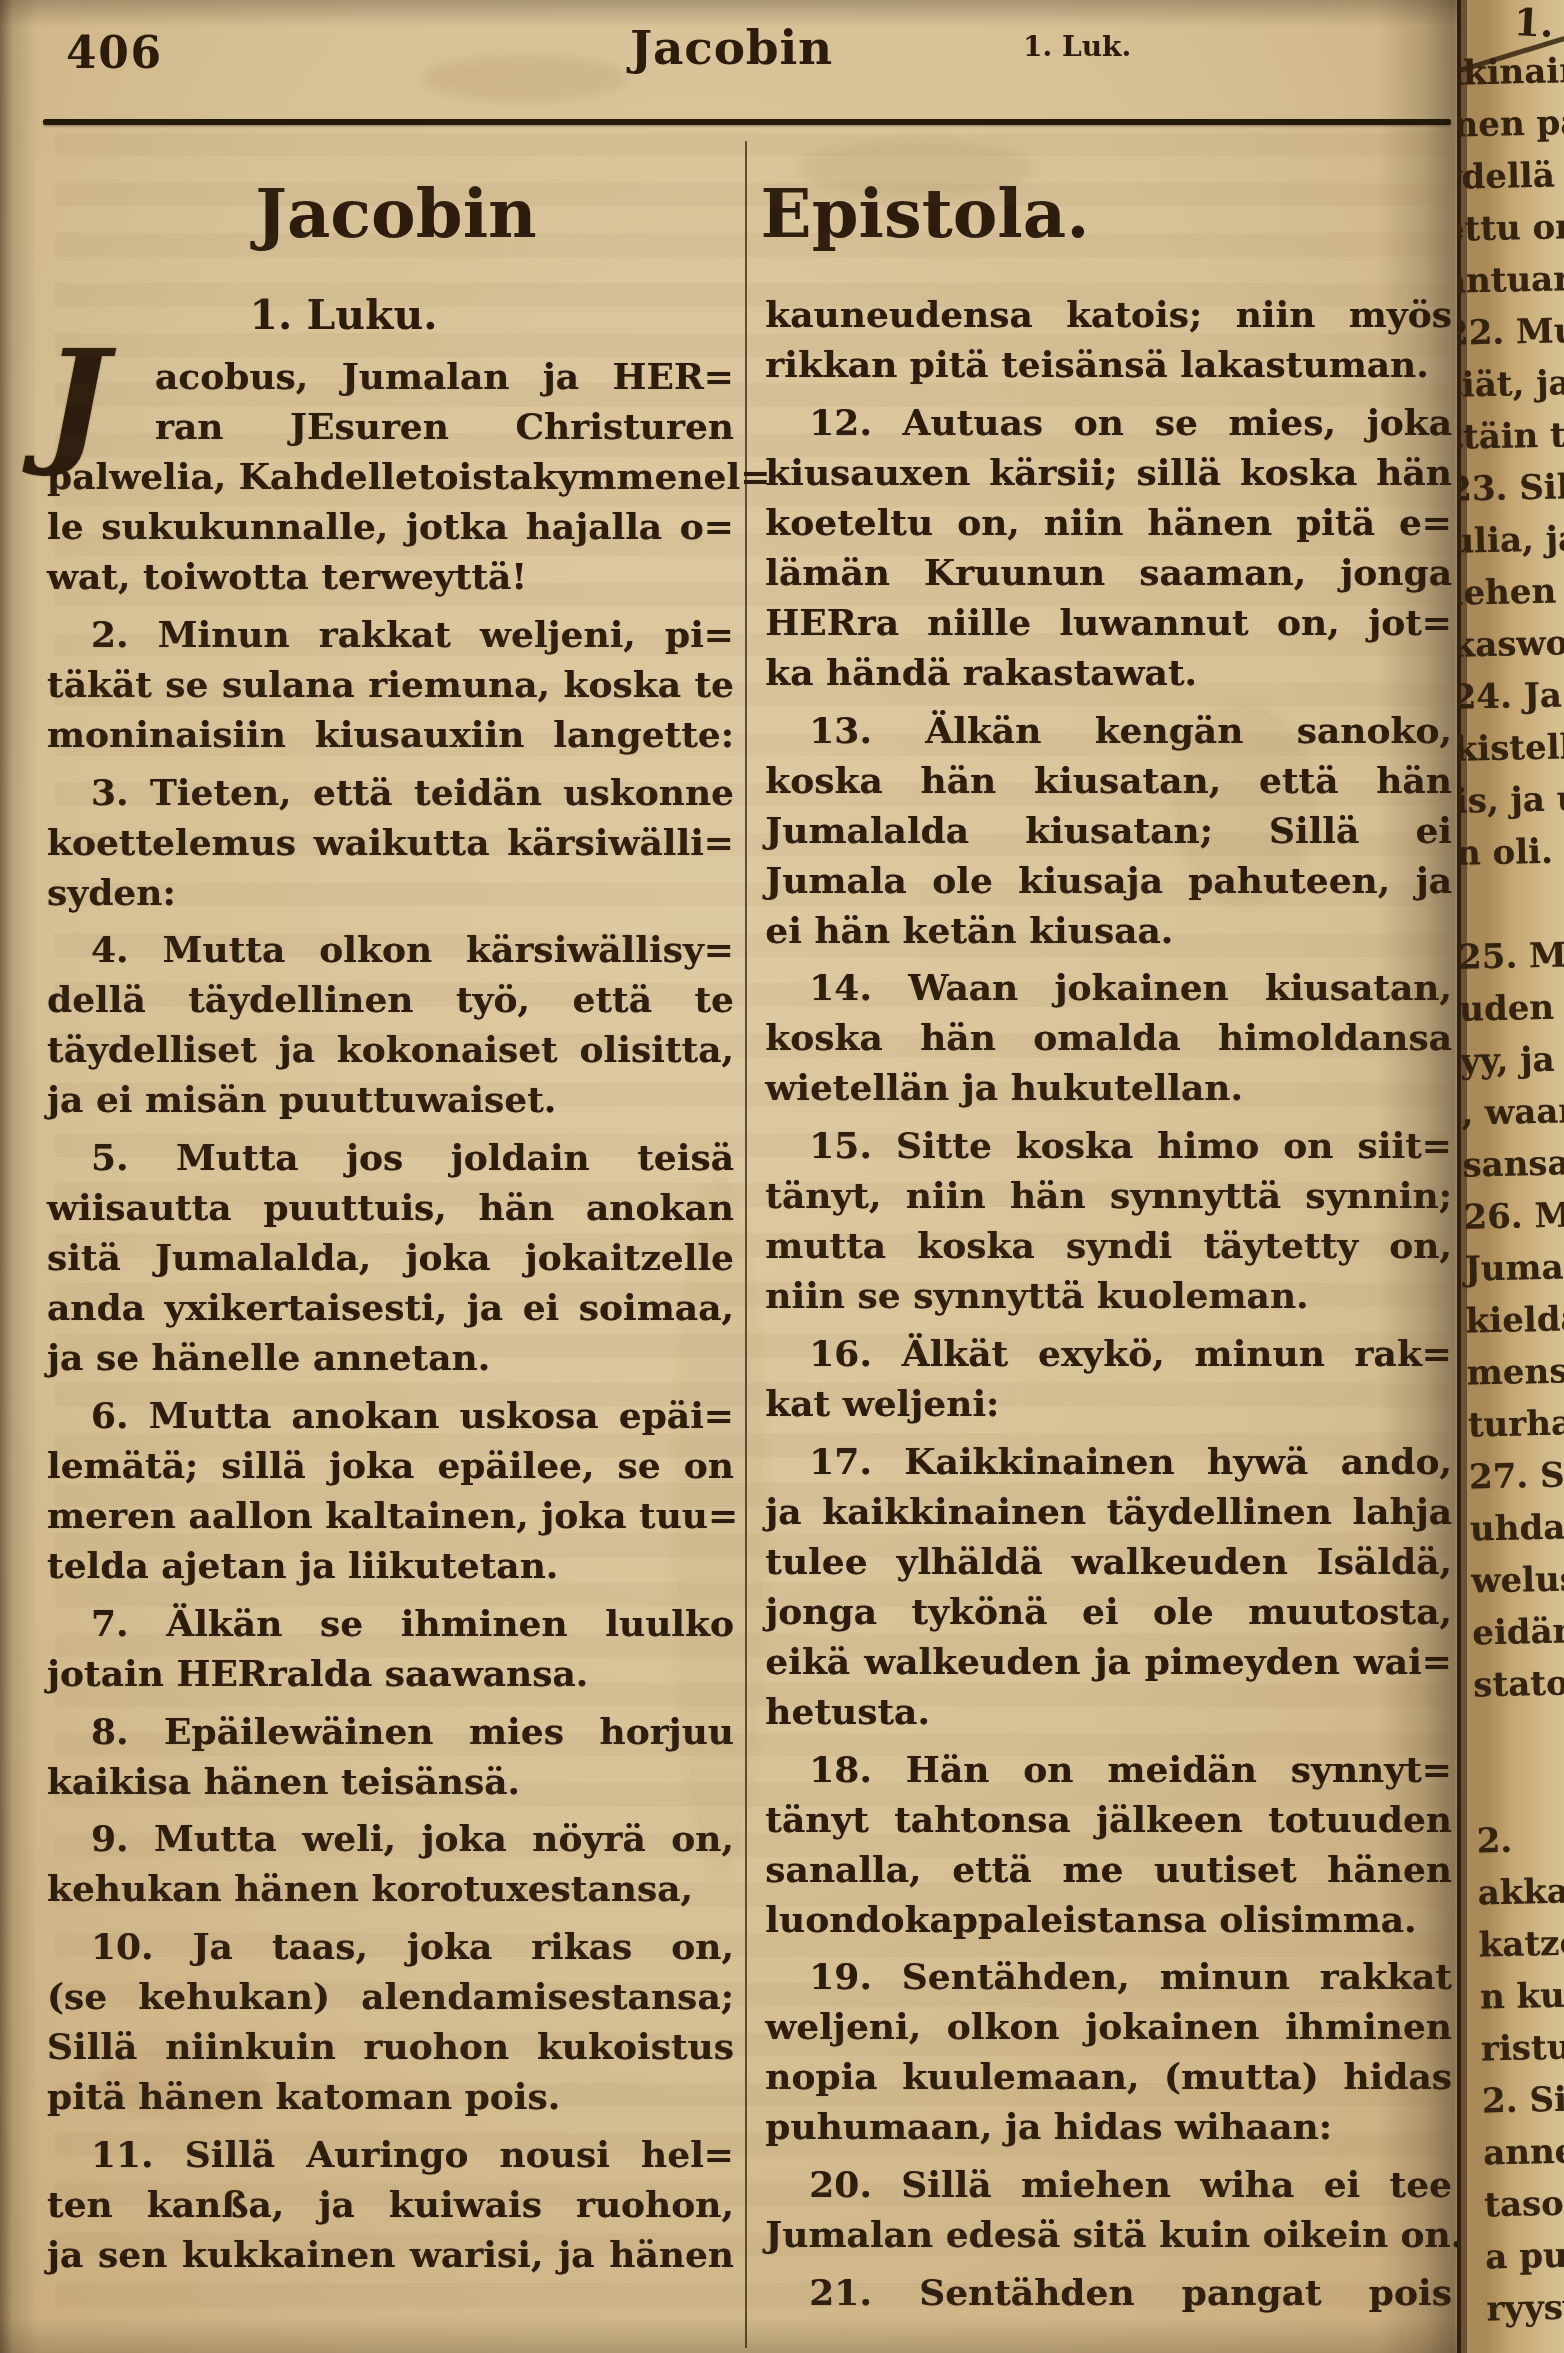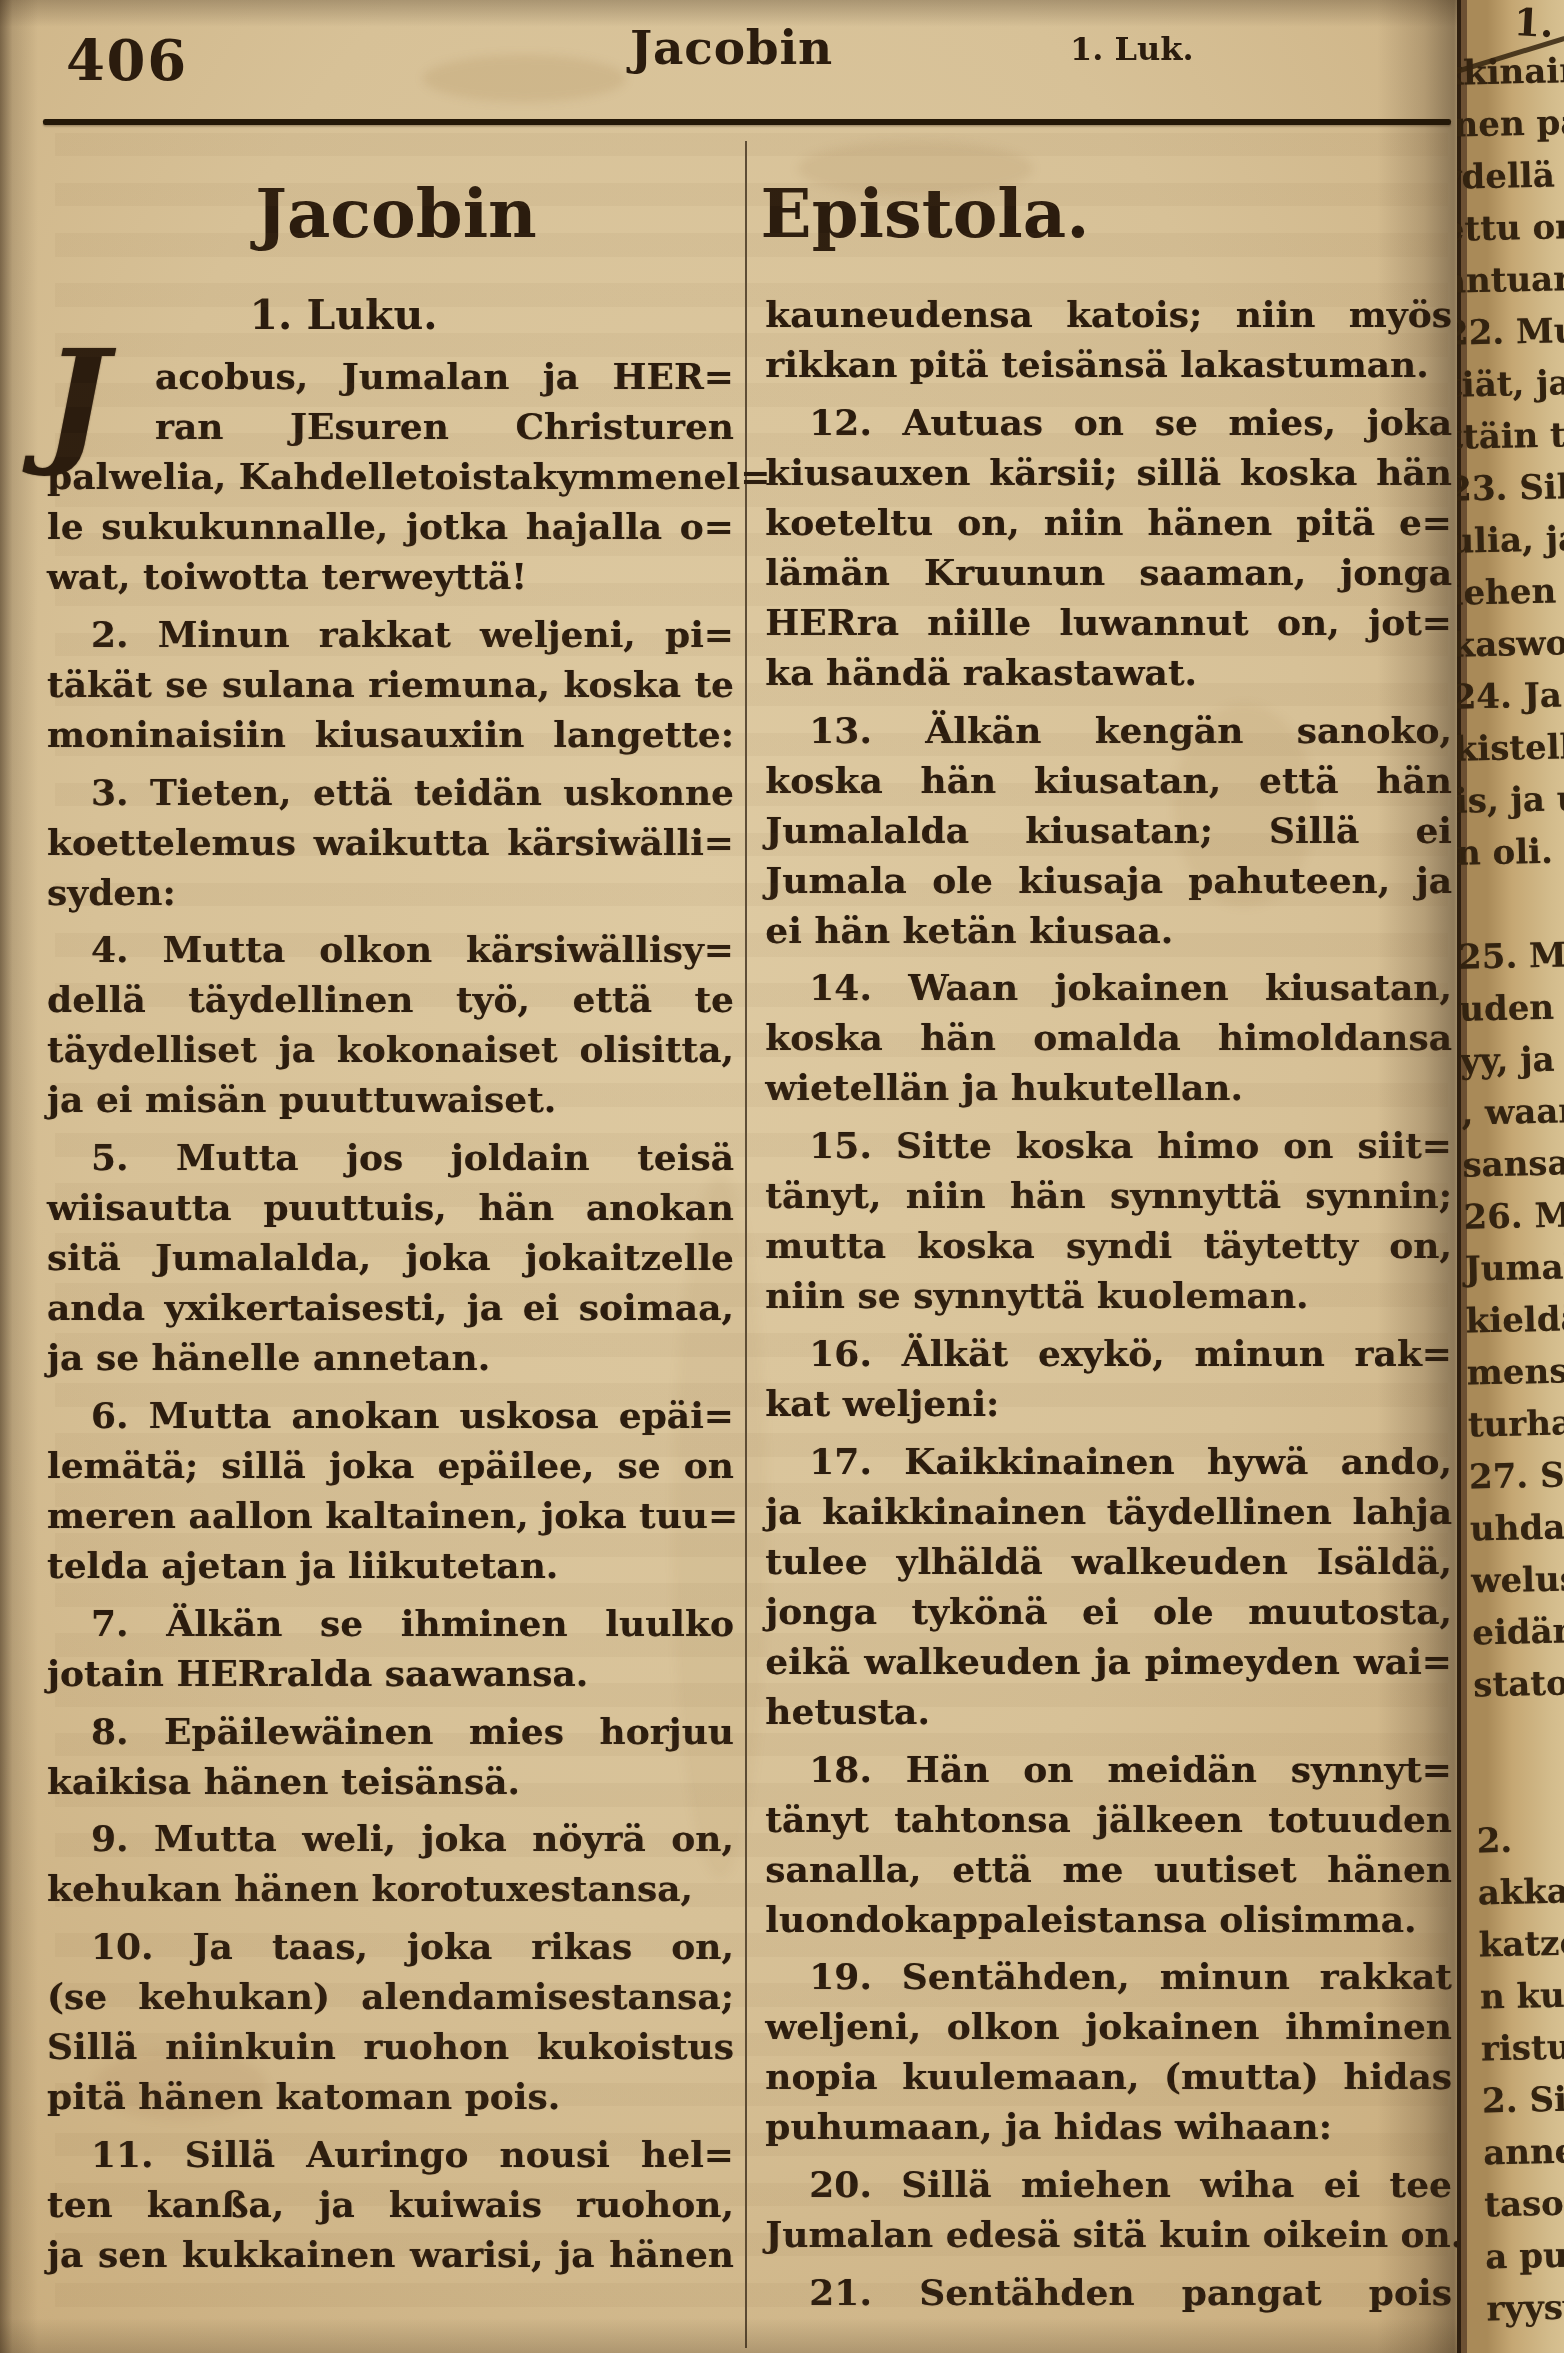--- a/index.html
+++ b/index.html
@@ -22,23 +22,23 @@
     content:"";position:absolute;inset:133px 117px 47px 55px;pointer-events:none;
     background:repeating-linear-gradient(180deg, rgba(122,92,52,.060) 0 23.5px, rgba(122,92,52,0) 23.5px 50px);
   }
   .stain{position:absolute;border-radius:50%;pointer-events:none;filter:blur(4.7px);}
   .s1{left:423px;top:55px;width:203px;height:47px;background:rgba(140,95,45,.12);}
   .s2{left:798px;top:141px;width:235px;height:55px;background:rgba(140,95,45,.10);}
   .s3{left:94px;top:2050px;width:172px;height:70px;background:rgba(140,95,45,.08);}
   .s4{left:1174px;top:704px;width:141px;height:203px;background:rgba(140,95,45,.07);}
   .s5{left:673px;top:1174px;width:94px;height:704px;background:rgba(140,95,45,.05);}
 
-  .hdr-num{position:absolute;left:66px;top:27px;font-size:56px;letter-spacing:1.6px;}
+  .hdr-num{position:absolute;left:66px;top:27px;font-size:44px;letter-spacing:1.6px;}
   .hdr-title{position:absolute;left:0;top:20.3px;width:1463px;text-align:center;font-size:47px;letter-spacing:0.8px;}
-  .hdr-sec{position:absolute;left:1070px;top:30px;font-size:32px;}
+  .hdr-sec{position:absolute;left:1023px;top:30px;font-size:28px;}
   .hdr-rule{position:absolute;left:43px;top:119px;width:1408px;height:6.3px;background:var(--rule,#241808);border-radius:2.3px;box-shadow:0 1.6px 1.6px rgba(60,40,20,.35);}
 
   .pagebody{position:absolute;left:47px;top:133px;width:1405px;height:2221px;}
   .col-divider{position:absolute;left:698px;top:7.8px;bottom:6.3px;width:2.3px;background:rgba(45,30,15,.72);}
   .title-row{display:flex;height:156px;padding-top:41px;box-sizing:border-box;font-size:67px;}
   .title-row .t-left{width:698px;text-align:center;}
   .title-row .t-right{width:707px;text-align:left;padding-left:15.6px;box-sizing:border-box;}
 
   .columns{display:flex;align-items:flex-start;}
   .col-left{width:698px;padding-right:11px;box-sizing:border-box;position:relative;}

